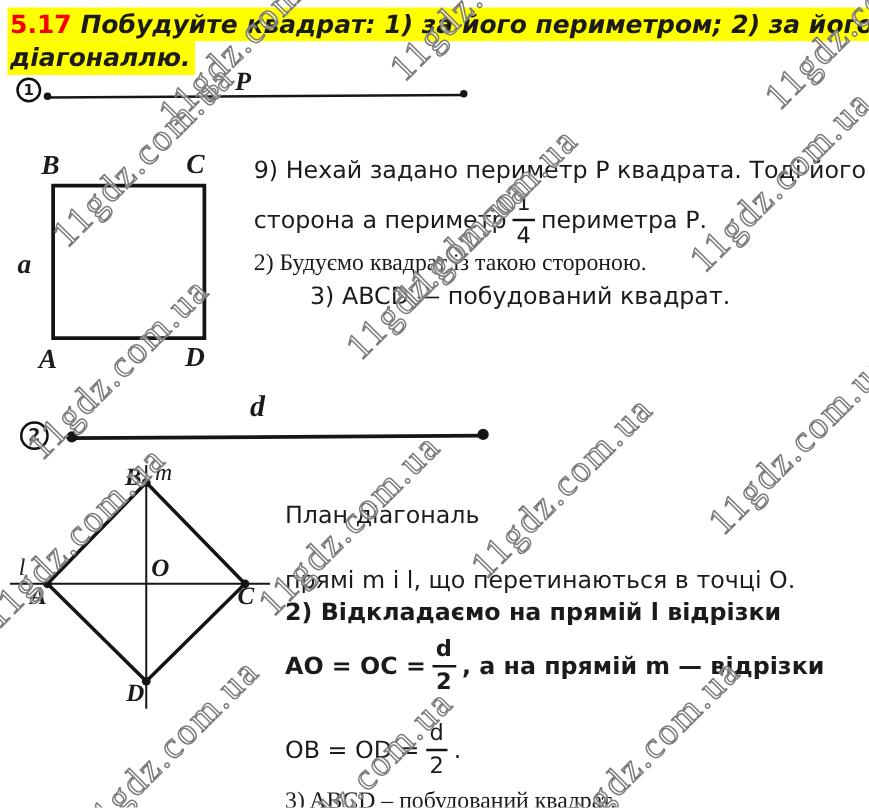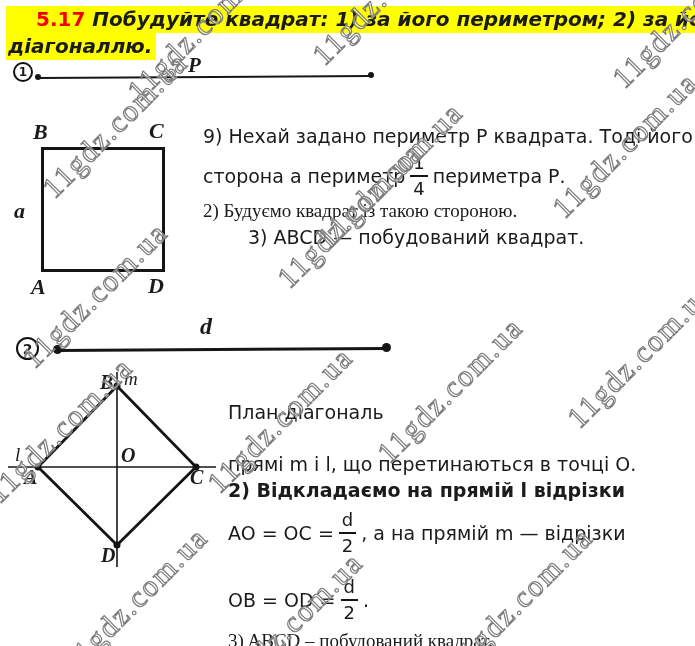--- a/index.html
+++ b/index.html
@@ -15,21 +15,21 @@
   .w4{left:115px;top:125px;} .w5{left:625px;top:145px;} .w6{left:390px;top:175px;}
   .w7{left:350px;top:215px;} .w8{left:95px;top:295px;} .w9{left:280px;top:420px;}
   .w10{left:60px;top:430px;} .w11{left:450px;top:390px;} .w12{left:640px;top:355px;}
   .w13{left:135px;top:600px;} .w14{left:290px;top:625px;} .w15{left:520px;top:600px;}
 
   
   .title-line{position:absolute;background:#ffff00;font-size:20px;font-weight:bold;
               font-style:italic;white-space:nowrap;padding:1px 4px 2px 2px;line-height:24px;}
   .title-1{left:6px;top:6px;}
   .title-2{left:6px;top:33px;}
-  .prob-num{color:#f40000;font-style:normal;margin-right:7px;margin-left:28px;}
+  .prob-num{color:#f40000;font-style:normal;margin-right:7px;}
 
   
   .marker{position:absolute;border:2px solid #111;border-radius:50%;
           display:flex;align-items:center;justify-content:center;
           font-weight:bold;background:#fff;box-sizing:border-box;}
   .marker1{left:13px;top:62px;width:20px;height:20px;font-size:12px;}
   .marker2{left:16px;top:337px;width:23px;height:23px;font-size:14px;}
   .seg{position:absolute;background:#161616;}
   .seg-p{left:38px;top:76px;width:333px;height:2px;transform:rotate(-0.35deg);}
   .seg-d{left:57px;top:348px;width:330px;height:3px;transform:rotate(-0.35deg);}
@@ -54,21 +54,21 @@
   .lab-dA{left:24px;top:466px;} .lab-dO{left:121px;top:444px;}
   .lab-dC{left:190px;top:466px;} .lab-dD{left:101px;top:544px;}
 
   
   .body-line{position:absolute;font-size:19px;white-space:nowrap;line-height:24px;}
   .flex-line{display:flex;align-items:center;}
   .b1-l1{left:203px;top:124px;} .b1-l2{left:203px;top:153px;height:46px;}
   .b1-l3{left:203px;top:199px;font-family:Liberation Serif, serif;} .b1-l4{left:203px;top:225px;margin-left:45px;}
   .b2-l1{left:228px;top:375px;} .b2-l2{left:228px;top:400px;}
   .b2-l3{left:228px;top:426px;} .b2-l4{left:228px;top:452px;}
-  .b2-l5{left:228px;top:478px;font-weight:bold;} .b2-l6{left:228px;top:505px;height:55px;}
+  .b2-l5{left:228px;top:478px;font-weight:bold;} .b2-l6{left:228px;top:505px;height:55px;font-weight:bold;}
   .b2-l7{left:228px;top:574px;height:52px;justify-content:center;} .b2-l8{left:228px;top:629px;font-family:Liberation Serif, serif;}
 
   .frac{display:inline-flex;flex-direction:column;align-items:center;line-height:1;
         margin:0 5px;font-size:18px;}
   .frac .num{border-bottom:2px solid #141414;padding:0 3px 3px;}
   .frac .den{padding-top:3px;}
 </style>
 </head>
 <body>
 

